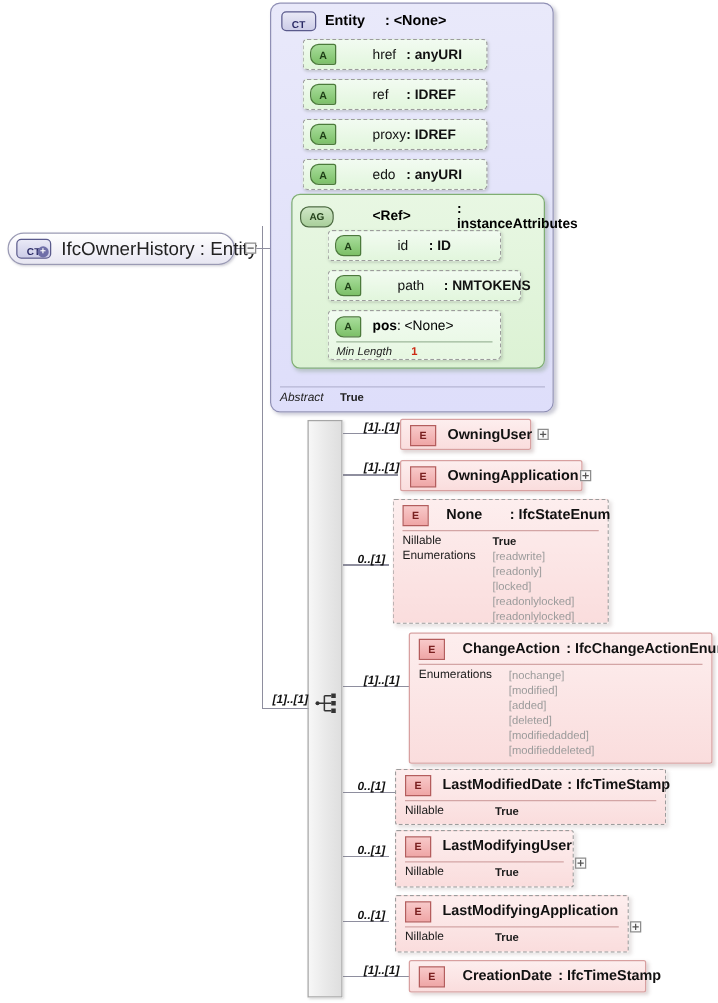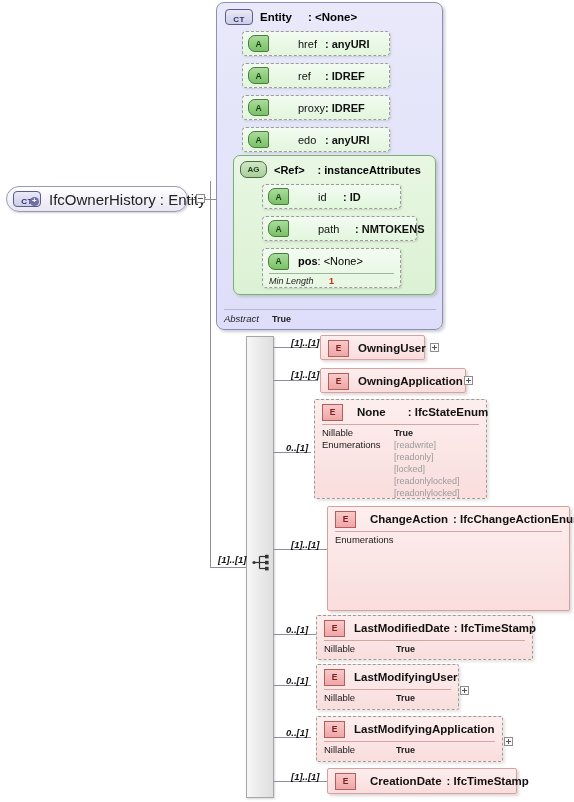--- a/index.html
+++ b/index.html
@@ -235,20 +235,21 @@
     border-radius: 7px;
     background: linear-gradient(to bottom,#e8f7e3 0%,#dcf2d4 100%);
     box-shadow: 2px 2px 3px rgba(120,150,120,.35);
     box-sizing: border-box;
   }
   .ag-head {
     position: absolute;
     left: 6px; top: 5px;
     display: flex;
     align-items: center;
+    gap: 24px;
   }
   .badge-ag {
     width: 25px; height: 15px;
     border: 1px solid #4c6b41;
     border-radius: 7px;
     background: linear-gradient(to bottom,#cfe6c6,#a9cf9b);
     font-size: 8px;
     font-weight: bold;
     color: #23401a;
     display: flex;
@@ -558,20 +559,28 @@
   <div class="el solid" style="left:327px; top:506px; width:243px; height:105px;">
     <div class="el-head">
       <span class="badge-e">E</span>
       <span class="el-name" style="margin-left:14px;">ChangeAction</span>
       <span class="el-type" style="margin-left:5px;">: IfcChangeActionEnum</span>
     </div>
     <div class="el-props">
       <div class="prop-keys">
         <div>Enumerations</div>
       </div>
+      <div class="prop-vals">
+        <div>[nochange]</div>
+        <div>[modified]</div>
+        <div>[added]</div>
+        <div>[deleted]</div>
+        <div>[modifiedadded]</div>
+        <div>[modifieddeleted]</div>
+      </div>
     </div>
   </div>
 
   <span class="occ" style="left:286px; top:624px;">0..[1]</span>
   <div class="el dashed" style="left:316px; top:615px; width:217px; height:45px;">
     <div class="el-head">
       <span class="badge-e">E</span>
       <span class="el-name">LastModifiedDate</span>
       <span class="el-type">: IfcTimeStamp</span>
     </div>

